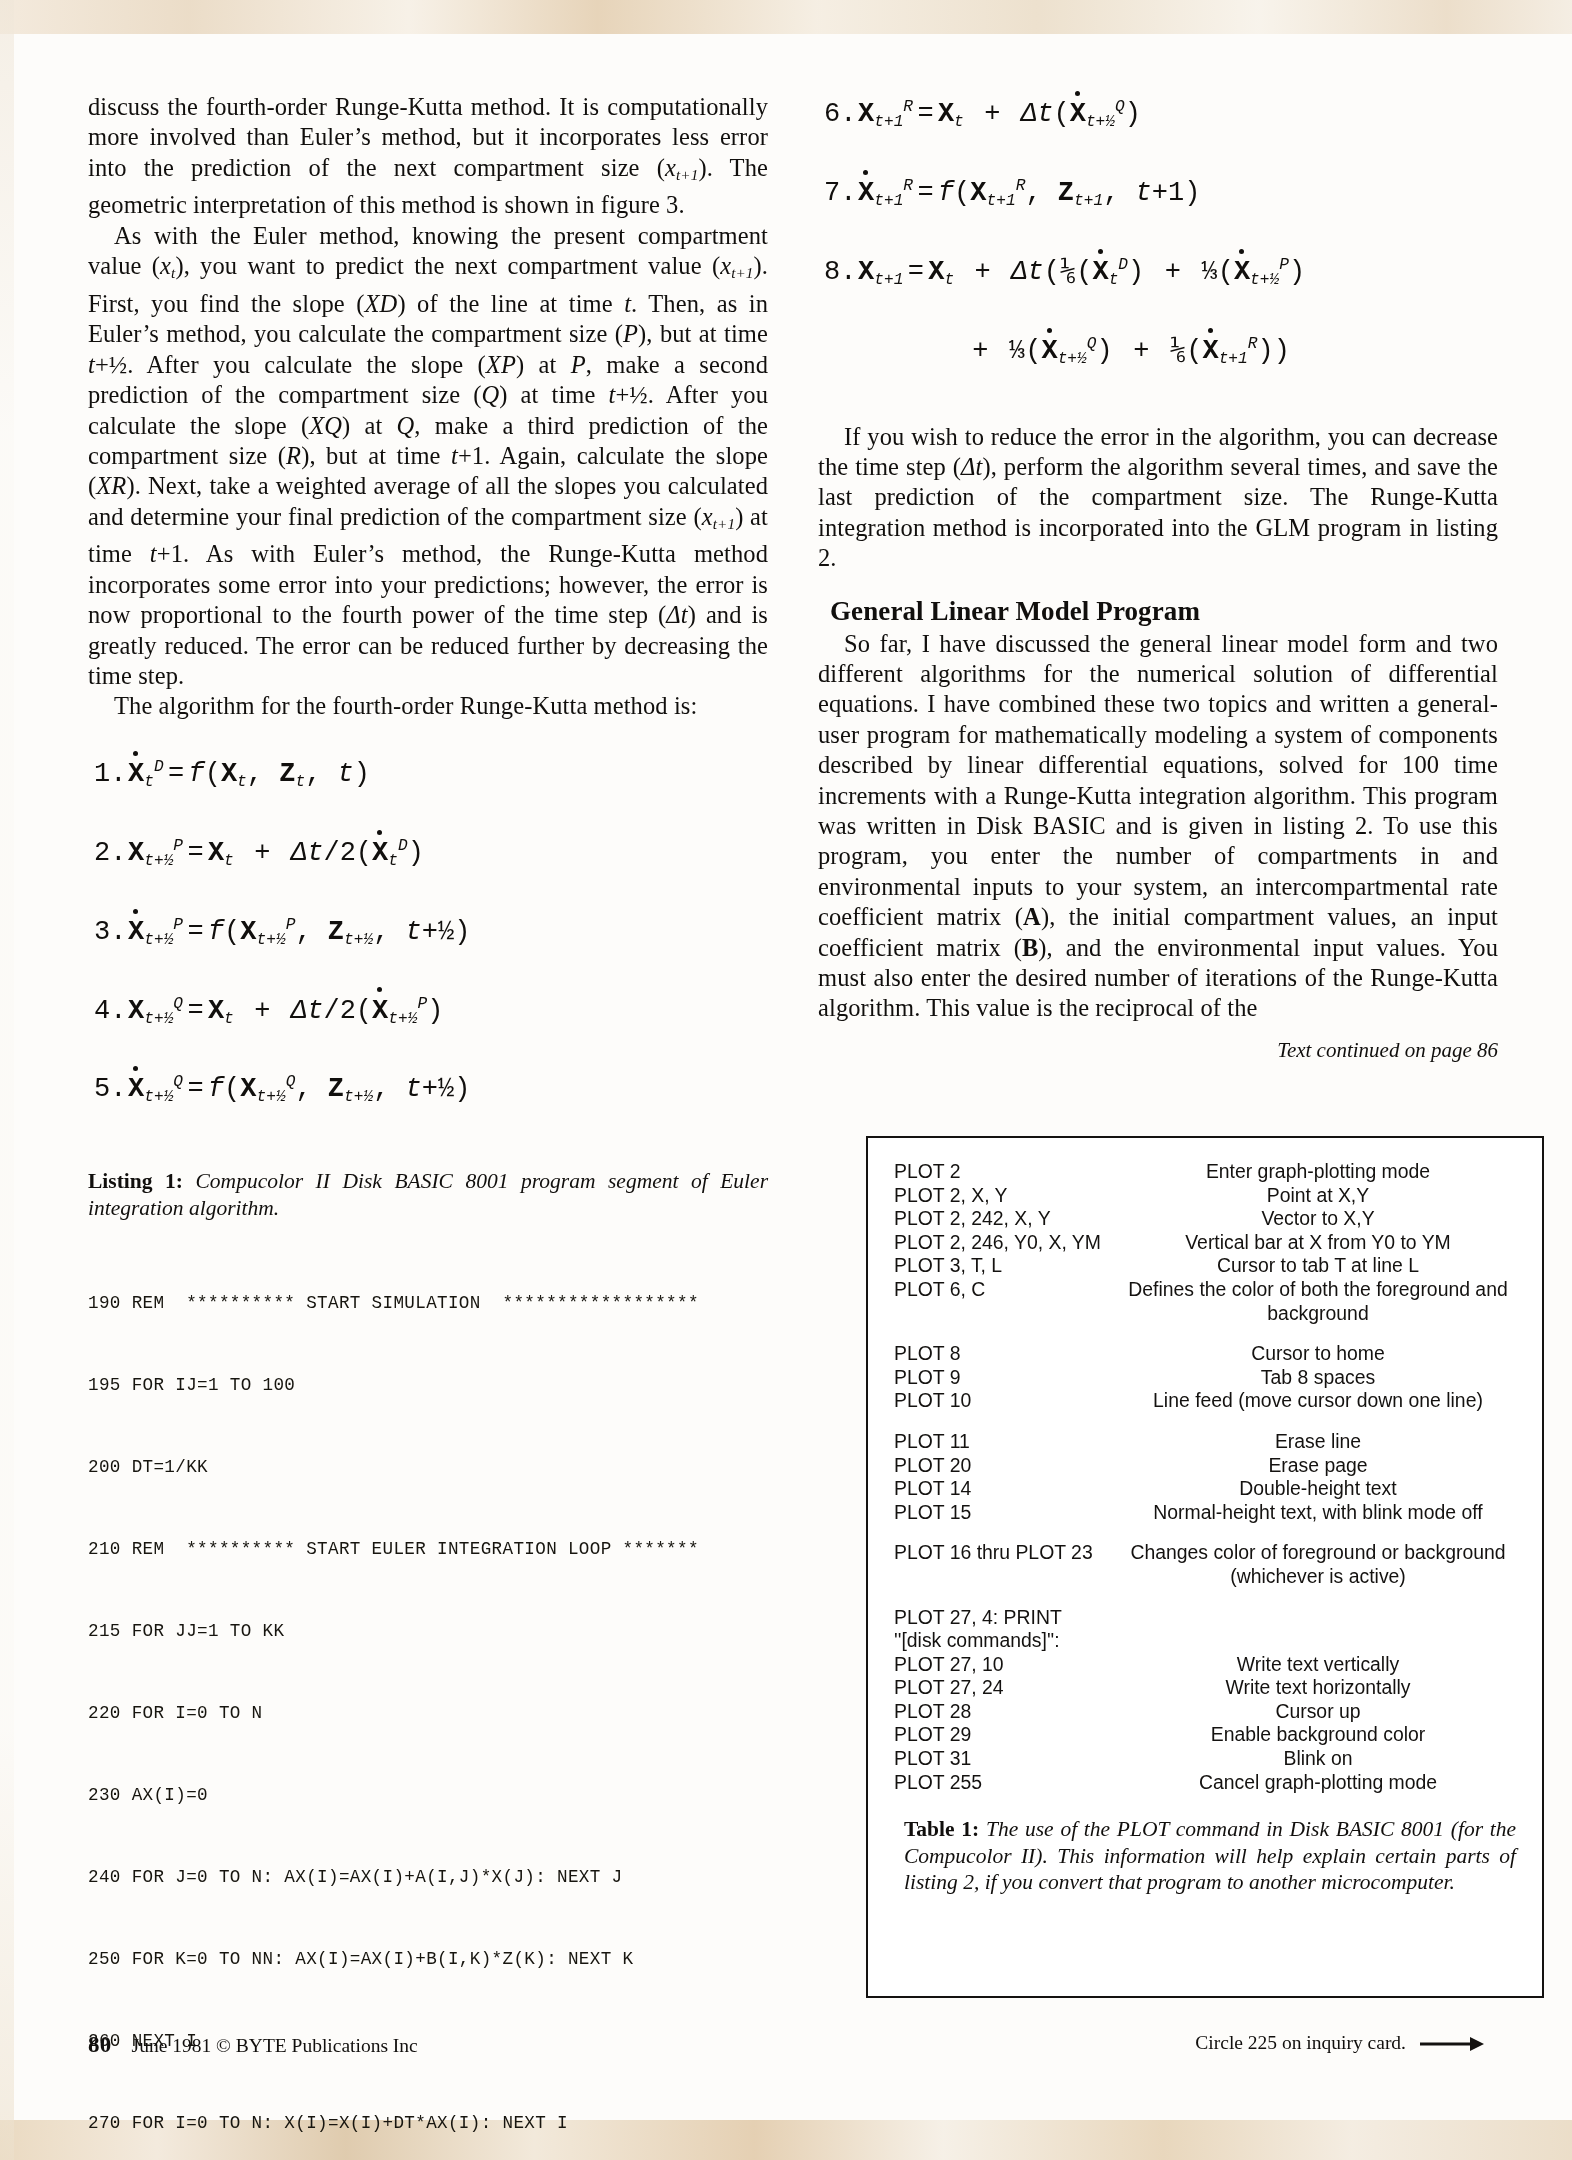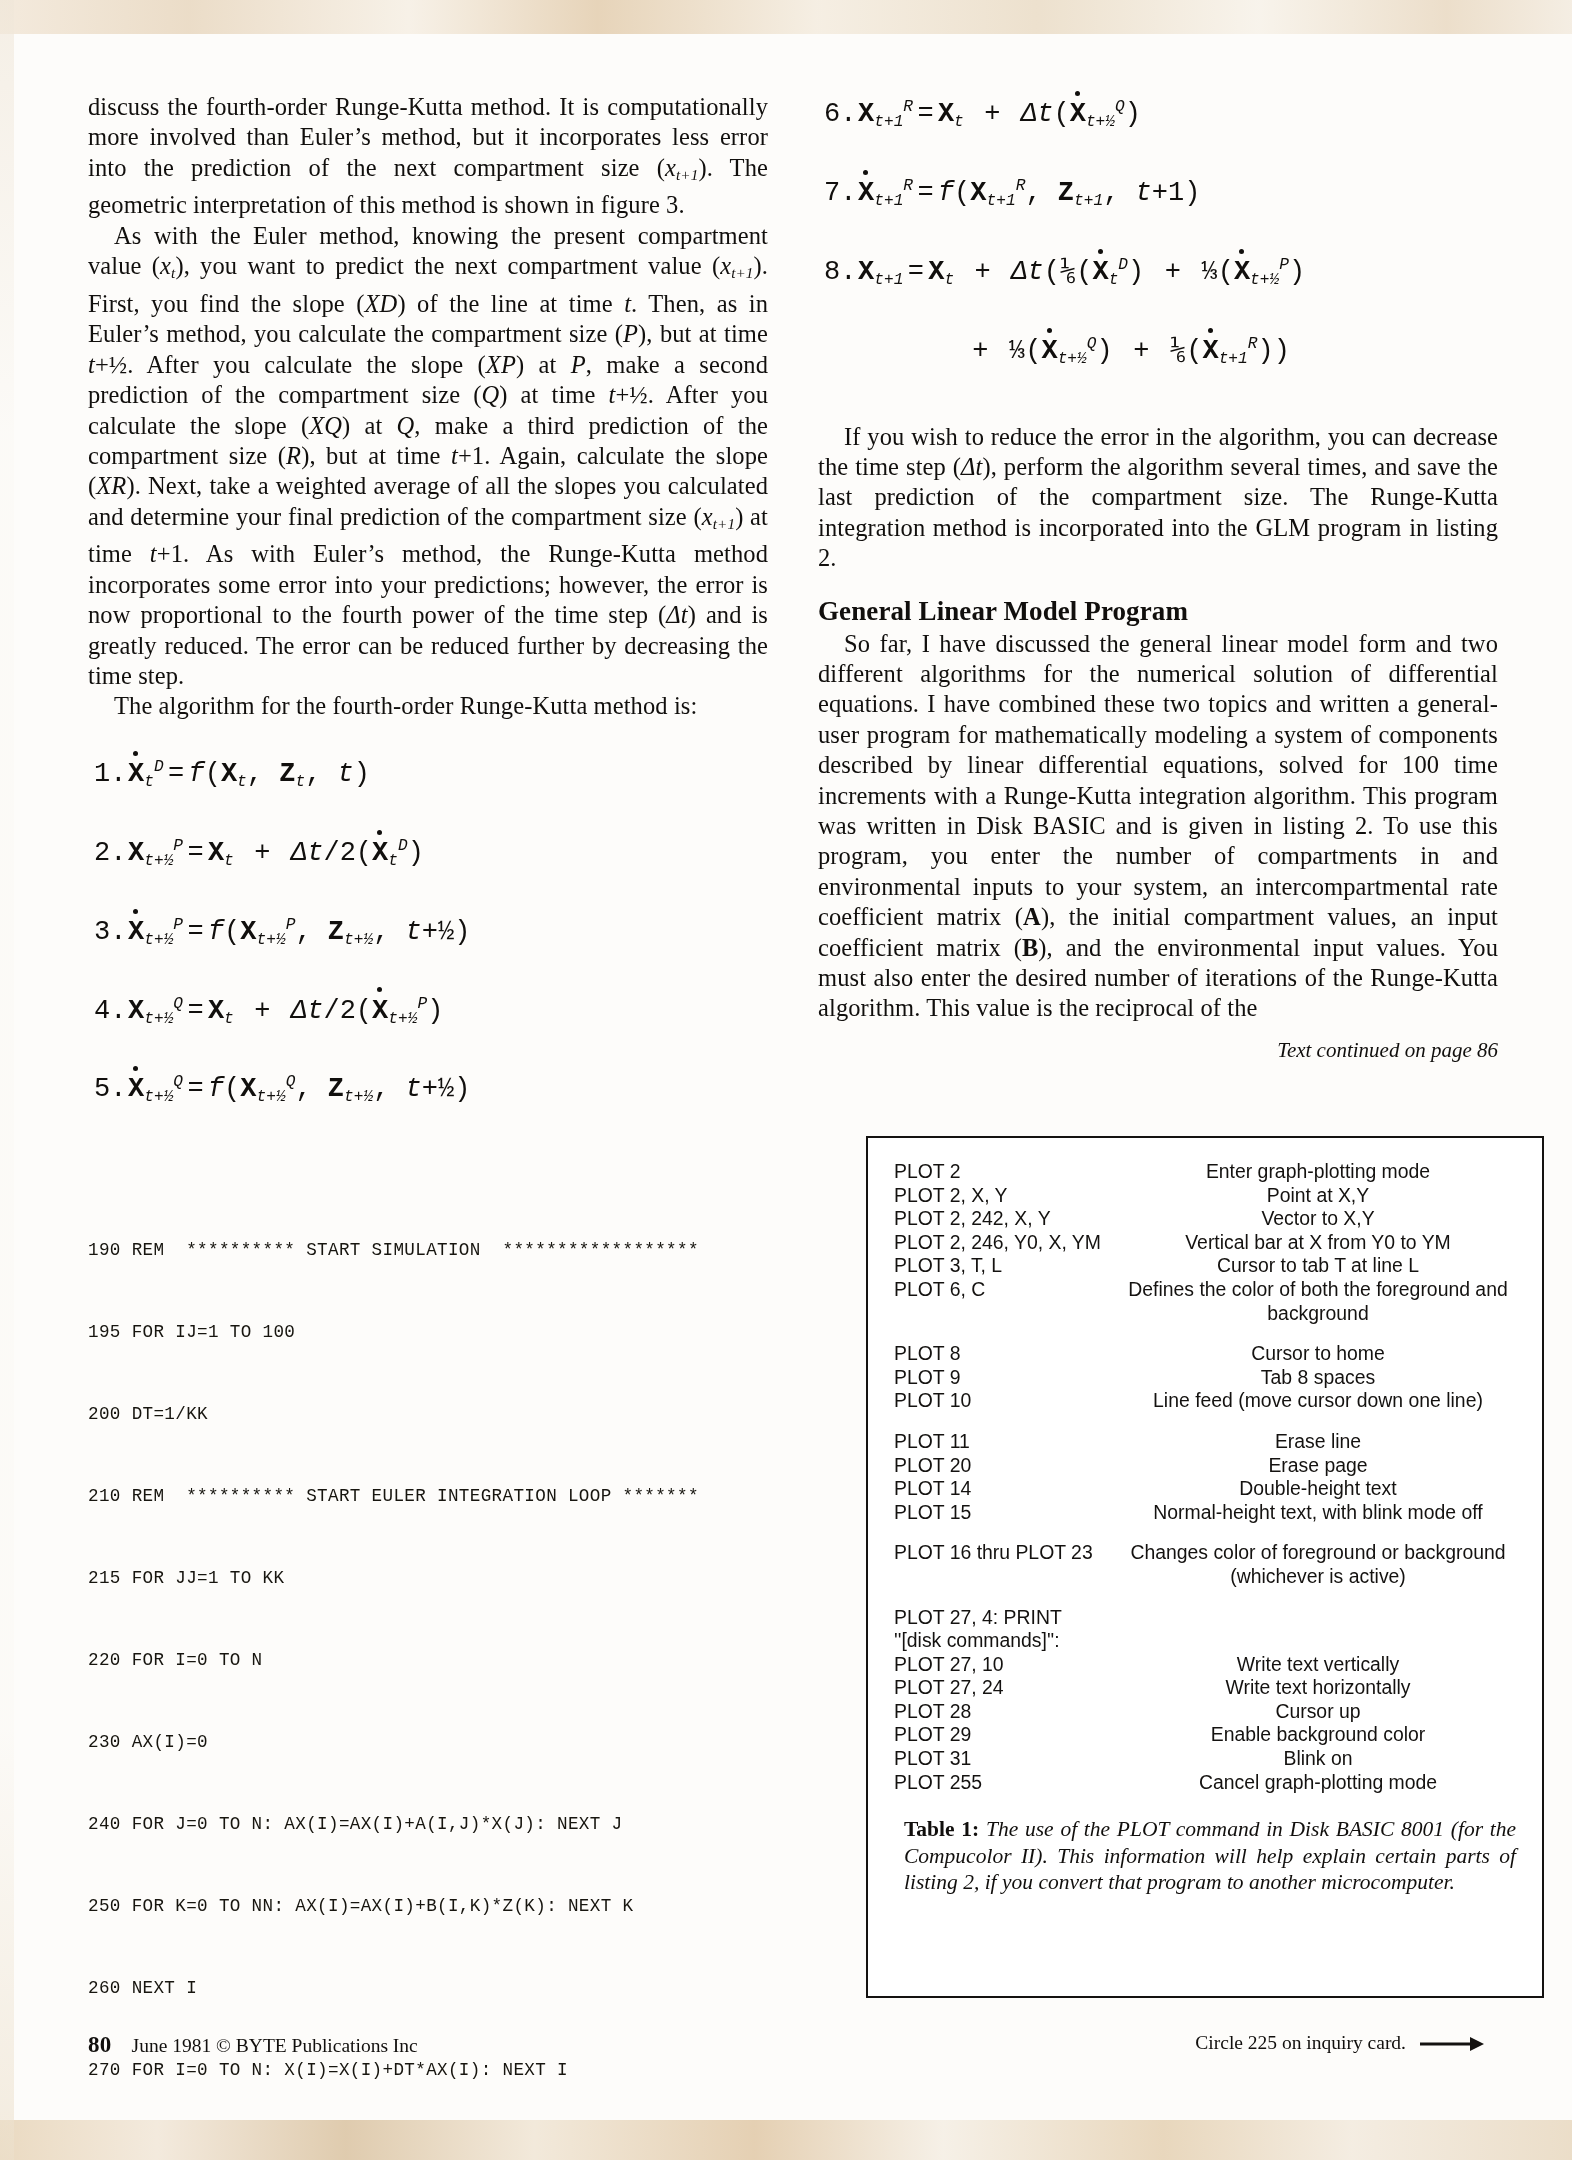--- a/index.html
+++ b/index.html
@@ -115,21 +115,21 @@
   table.plot td.desc{width:auto;text-align:center;}
   table.plot tr.gap td{height:17px;font-size:1px;line-height:1px;}
   .tblcaption{
     font-family:"Liberation Serif",serif;
     font-style:italic;font-size:21.5px;line-height:26.5px;
     padding:22px 26px 0 36px;text-align:justify;
   }
   .tblcaption b{font-style:normal;font-weight:bold;}
 
   h2.sect{
-    font-size:27px;font-weight:bold;margin:22px 0 2px 0;letter-spacing:.1px;
+    font-size:27px;font-weight:bold;margin:22px 0 2px 12px;letter-spacing:.1px;
     font-family:"Liberation Serif",serif;
   }
   .contnote{
     font-style:italic;font-size:21px;text-align:right;margin:14px 0 0 0;
   }
 </style>
 </head>
 <body>
 
 <div class="scan-top"></div>
@@ -151,20 +151,21 @@
     <div class="eqlist">
       <div class="eq"><span class="num">1.</span><span class="vec dot">X</span><span class="sb">t</span><span class="sp">D</span><span class="op">=</span><span class="it">f</span>(<span class="vec">X</span><span class="sb">t</span>, <span class="vec">Z</span><span class="sb">t</span>, <span class="it">t</span>)</div>
       <div class="eq"><span class="num">2.</span><span class="vec">X</span><span class="sb">t+½</span><span class="sp">P</span><span class="op">=</span><span class="vec">X</span><span class="sb">t</span><span class="op">&nbsp;+&nbsp;</span><span class="it">Δt</span>/2(<span class="vec dot">X</span><span class="sb">t</span><span class="sp">D</span>)</div>
       <div class="eq"><span class="num">3.</span><span class="vec dot">X</span><span class="sb">t+½</span><span class="sp">P</span><span class="op">=</span><span class="it">f</span>(<span class="vec">X</span><span class="sb">t+½</span><span class="sp">P</span>, <span class="vec">Z</span><span class="sb">t+½</span>, <span class="it">t</span>+½)</div>
       <div class="eq"><span class="num">4.</span><span class="vec">X</span><span class="sb">t+½</span><span class="sp">Q</span><span class="op">=</span><span class="vec">X</span><span class="sb">t</span><span class="op">&nbsp;+&nbsp;</span><span class="it">Δt</span>/2(<span class="vec dot">X</span><span class="sb">t+½</span><span class="sp">P</span>)</div>
       <div class="eq"><span class="num">5.</span><span class="vec dot">X</span><span class="sb">t+½</span><span class="sp">Q</span><span class="op">=</span><span class="it">f</span>(<span class="vec">X</span><span class="sb">t+½</span><span class="sp">Q</span>, <span class="vec">Z</span><span class="sb">t+½</span>, <span class="it">t</span>+½)</div>
     </div>
 
     <div style="height:22px"></div>
 
+    <p class="caption"><b>Listing 1:</b> <span>Compucolor II Disk BASIC 8001 program segment of Euler integration algorithm.</span></p>
 
     <div style="height:42px"></div>
 
     <div class="code">
       <div class="ln">190 REM  ********** START SIMULATION  ******************</div>
       <div class="ln">195 FOR IJ=1 TO 100</div>
       <div class="ln">200 DT=1/KK</div>
       <div class="ln">210 REM  ********** START EULER INTEGRATION LOOP *******</div>
       <div class="ln">215 FOR JJ=1 TO KK</div>
       <div class="ln">220 FOR I=0 TO N</div>

